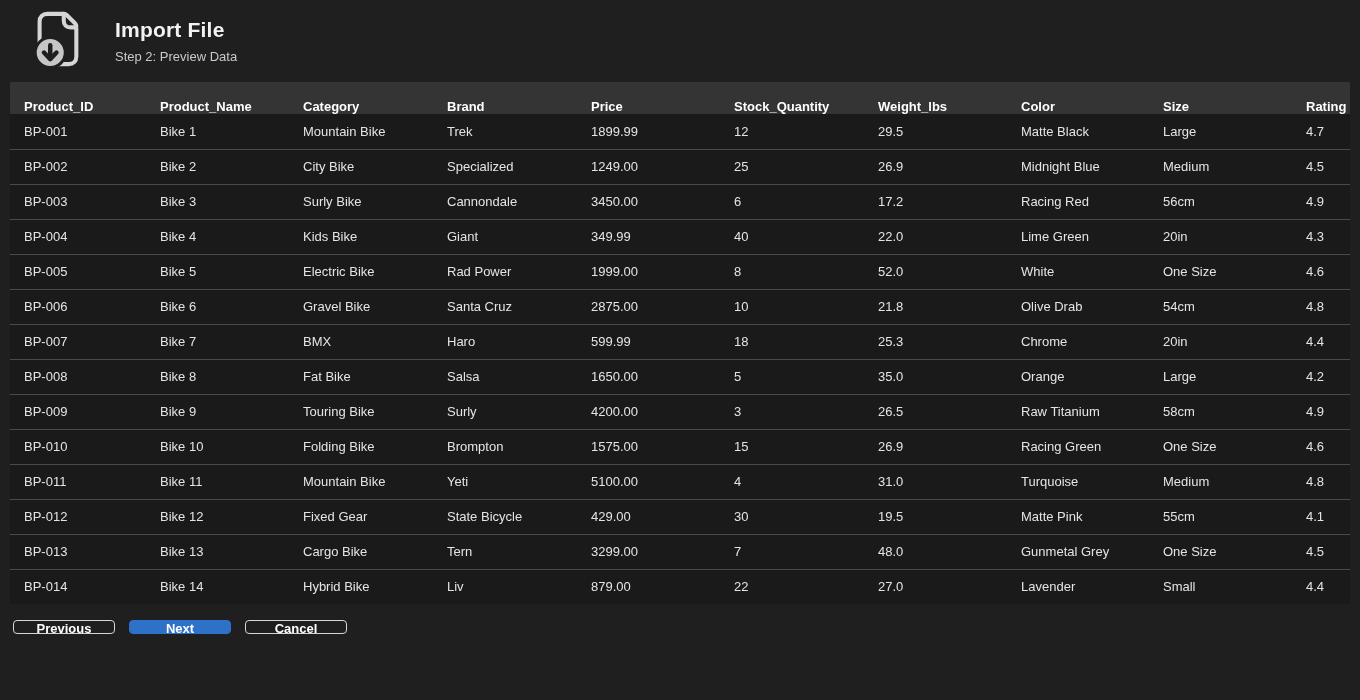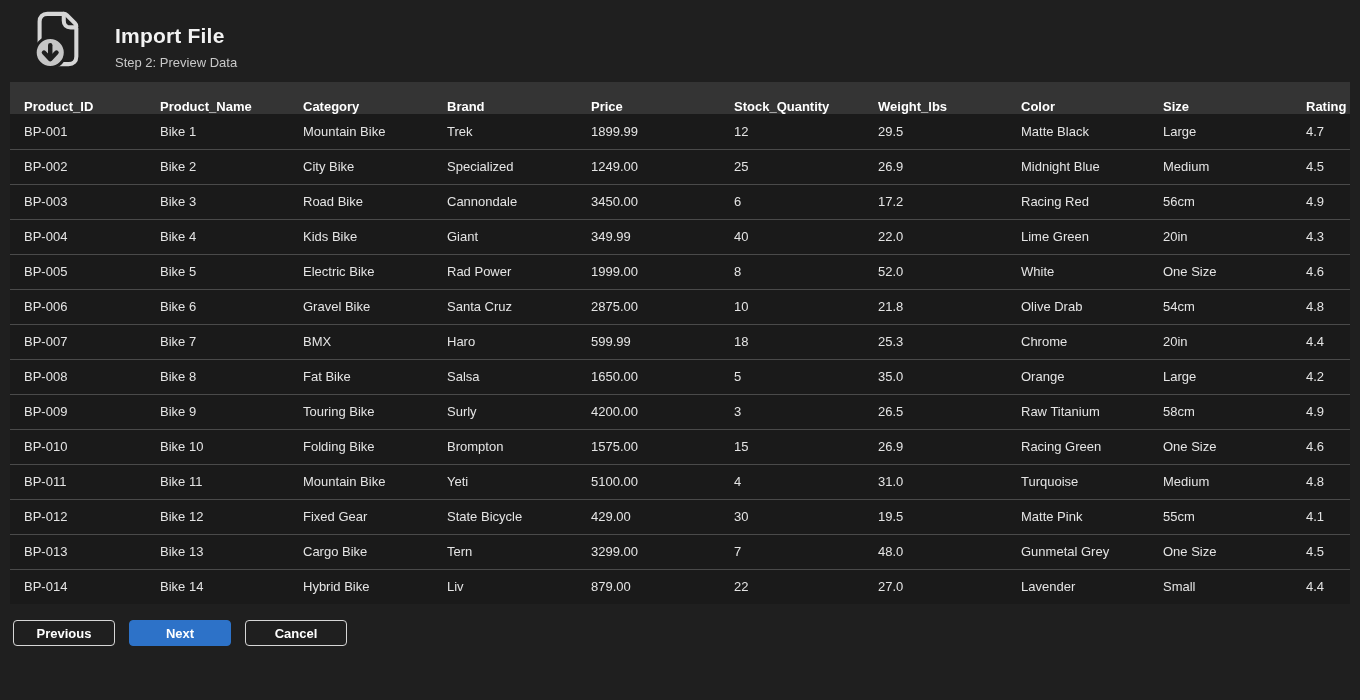--- a/index.html
+++ b/index.html
@@ -13,21 +13,21 @@
   *{box-sizing:border-box;margin:0;padding:0;}
   html,body{width:1360px;height:700px;overflow:hidden;}
   body{
     background:var(--background);
     font-family:"Liberation Sans","DejaVu Sans",sans-serif;
     color:var(--text);
   }
   .page{width:1360px;height:700px;position:relative;}
 
   
-  .header{display:flex;align-items:flex-end;padding:8px 0 0 28px;}
+  .header{display:flex;align-items:center;padding:8px 0 0 28px;}
   .header .icon-wrap{width:58px;height:62px;flex:0 0 auto;}
   .header .titles{margin-left:29px;padding-top:3px;}
   .page-title{font-size:21px;font-weight:700;color:#f2f2f2;letter-spacing:.2px;}
   .page-subtitle{font-size:13px;color:#c9c9c9;margin-top:7px;}
 
   
   .description{font-size:13.5px;color:#ededed;margin:27px 0 0 10px;}
 
   
   .table-wrap{margin:12px 10px 0 10px;}
@@ -43,21 +43,21 @@
   tbody td{
     background:var(--table-row-bg);
     color:#e4e4e4;font-size:13px;text-align:left;
     height:35px;padding:0 4px 0 14px;white-space:nowrap;overflow:hidden;
   }
   tbody tr + tr td{border-top:1px solid var(--row-separator);}
 
   
   .footer{display:flex;gap:14px;margin:16px 0 0 13px;}
   .btn{
-    min-width:102px;height:26px;border-radius:4px;
+    min-width:102px;height:14px;border-radius:4px;
     font-family:inherit;font-size:13px;font-weight:700;color:#ffffff;
     background:transparent;border:1px solid #d6d6d6;cursor:pointer;
     padding:0 18px;
   }
   .btn.primary{background:var(--primary-button);border:1px solid var(--primary-button);}
 </style>
 </head>
 <body>
 
 <div class="page">
@@ -133,21 +133,21 @@
             <td>1249.00</td>
             <td>25</td>
             <td>26.9</td>
             <td>Midnight Blue</td>
             <td>Medium</td>
             <td>4.5</td>
           </tr>
           <tr>
             <td>BP-003</td>
             <td>Bike 3</td>
-            <td>Road Bike</td>
+            <td>Surly Bike</td>
             <td>Cannondale</td>
             <td>3450.00</td>
             <td>6</td>
             <td>17.2</td>
             <td>Racing Red</td>
             <td>56cm</td>
             <td>4.9</td>
           </tr>
           <tr>
             <td>BP-004</td>

